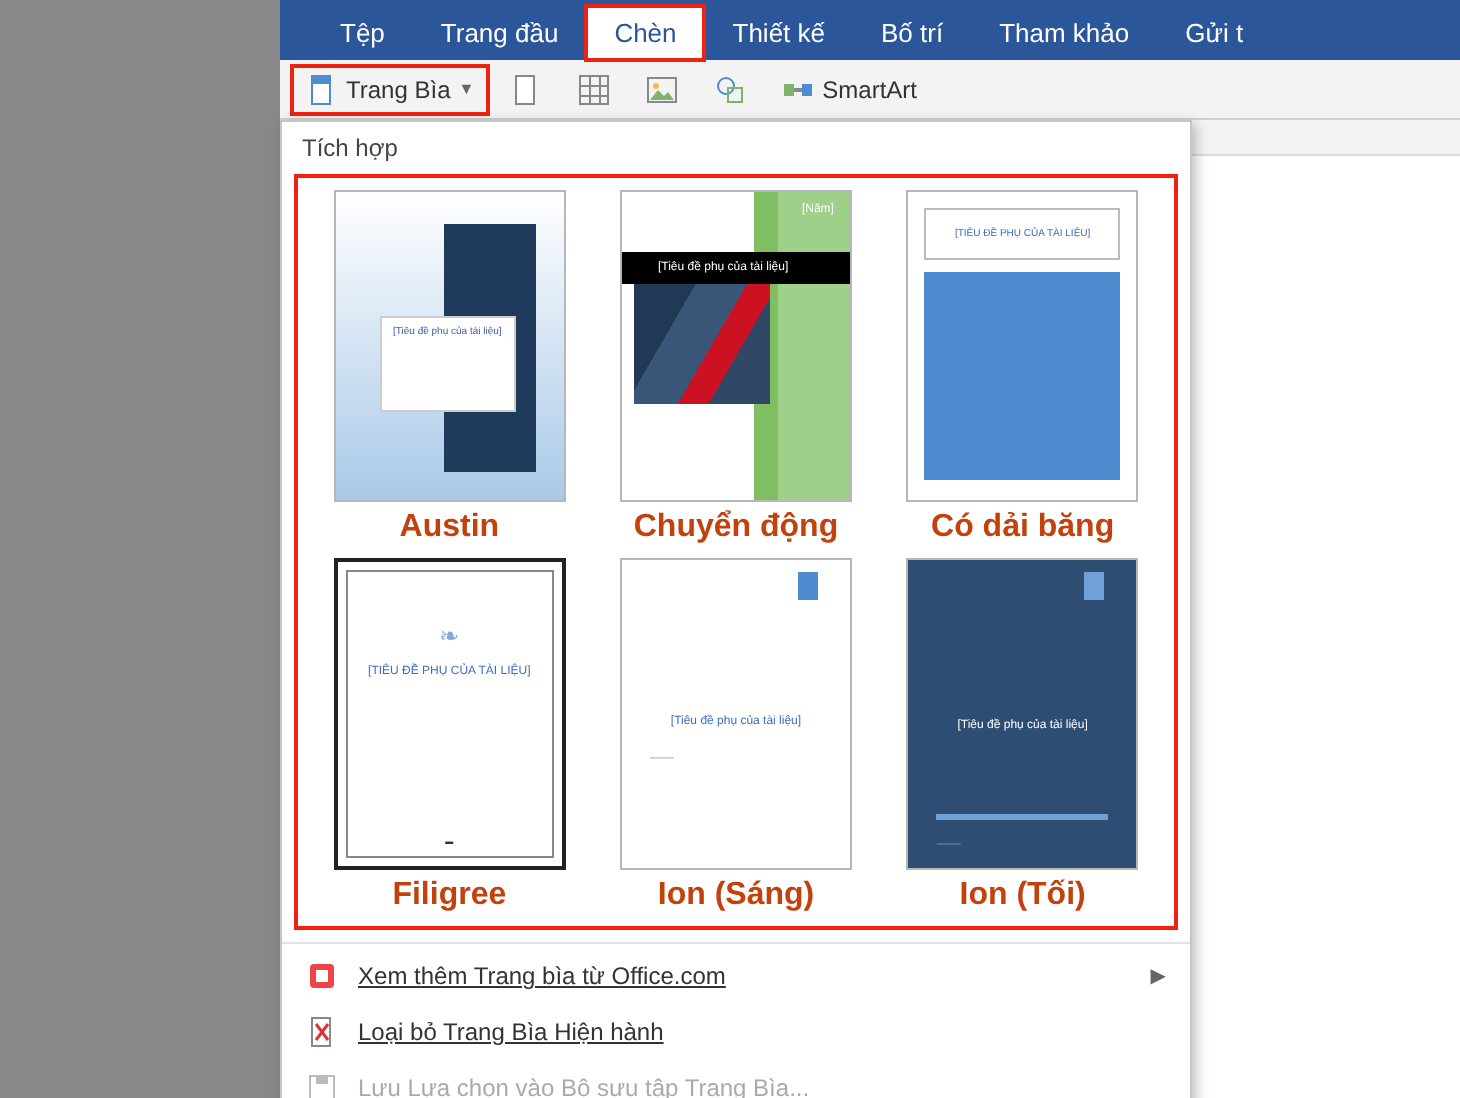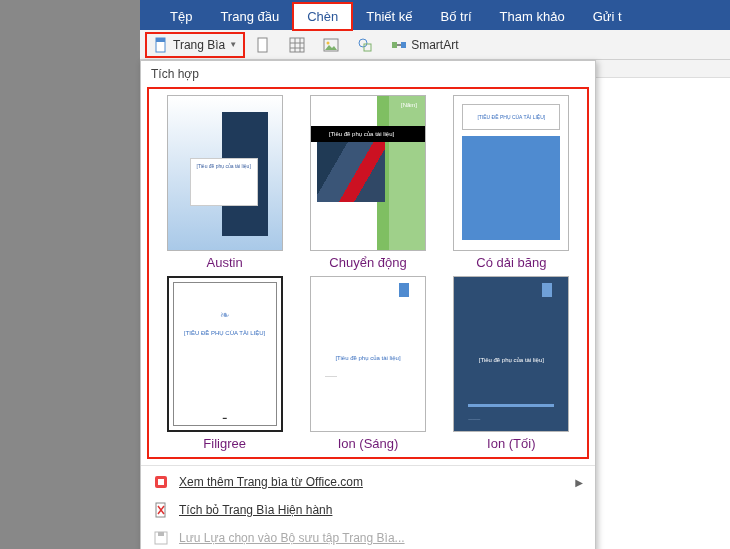--- a/index.html
+++ b/index.html
@@ -12,21 +12,21 @@
   .ribbon-bar { background: #f3f3f3; height: 30px; display: flex; align-items: center; padding: 0 6px; border-bottom: 1px solid #d0d0d0; gap: 4px; }
   .rbtn { display: flex; align-items: center; gap: 4px; padding: 3px 6px; font-size: 12px; background: #f3f3f3; border: 1px solid transparent; cursor: pointer; color: #333; }
   .rbtn svg { width: 16px; height: 16px; }
   .caret { font-size: 8px; color: #666; }
   .dropdown-panel { position: absolute; left: 140px; top: 60px; width: 456px; background: #fff; border: 1px solid #c5c5c5; box-shadow: 2px 2px 6px rgba(0,0,0,0.25); }
   .section-label { padding: 6px 10px 4px; font-size: 12px; color: #444; }
   .gallery-wrap { border: 2px solid #e21; margin: 2px 6px 6px; padding: 2px; }
   .gallery { display: grid; grid-template-columns: repeat(3, 1fr); gap: 6px 12px; padding: 4px 8px; }
   .thumb-cell { text-align: center; }
   .thumb { width: 116px; height: 156px; border: 1px solid #b7b7b7; margin: 0 auto 4px; background: #fff; position: relative; overflow: hidden; }
-  .thumb-label { font-size: 13px; color: #701a75; }
+  .thumb-label { font-size: 16px; color: #c2410c; font-weight: bold; }
   .menu-sep { height: 1px; background: #e2e2e2; margin: 2px 0; }
   .menu-item { display: flex; align-items: center; gap: 10px; padding: 6px 12px; font-size: 12px; color: #333; cursor: pointer; }
   .menu-item.disabled { color: #aaa; cursor: default; }
   .menu-item svg { width: 16px; height: 16px; flex-shrink: 0; }
   .menu-item .grow { flex: 1; text-decoration: underline; }
   .menu-arrow { font-size: 10px; color: #666; }
   .underline-first::first-letter { text-decoration: underline; }
 
   
   .t-austin .bg { position:absolute; inset:0; background:linear-gradient(#fff,#a9c9e8); }
@@ -203,21 +203,21 @@
       </svg>
     <span class="grow underline-first">Xem thêm Trang bìa từ Office.com</span>
     <span class="menu-arrow">▶</span>
   </div>
 
   <div class="menu-item">
     <svg viewBox="0 0 16 16">
         <rect x="3" y="1" width="9" height="14" fill="#fff" stroke="#888"></rect>
         <path d="M5 4l6 8M11 4l-6 8" stroke="#d33" stroke-width="1.5"></path>
       </svg>
-    <span class="grow">Tích bỏ Trang Bìa Hiện hành</span>
+    <span class="grow">Loại bỏ Trang Bìa Hiện hành</span>
   </div>
 
   <div class="menu-item disabled">
     <svg viewBox="0 0 16 16">
         <rect x="2" y="2" width="12" height="12" fill="none" stroke="#bbb"></rect>
         <rect x="5" y="2" width="6" height="4" fill="#bbb"></rect>
       </svg>
     <span class="grow">Lưu Lựa chọn vào Bộ sưu tập Trang Bìa...</span>
   </div>
 </div>

